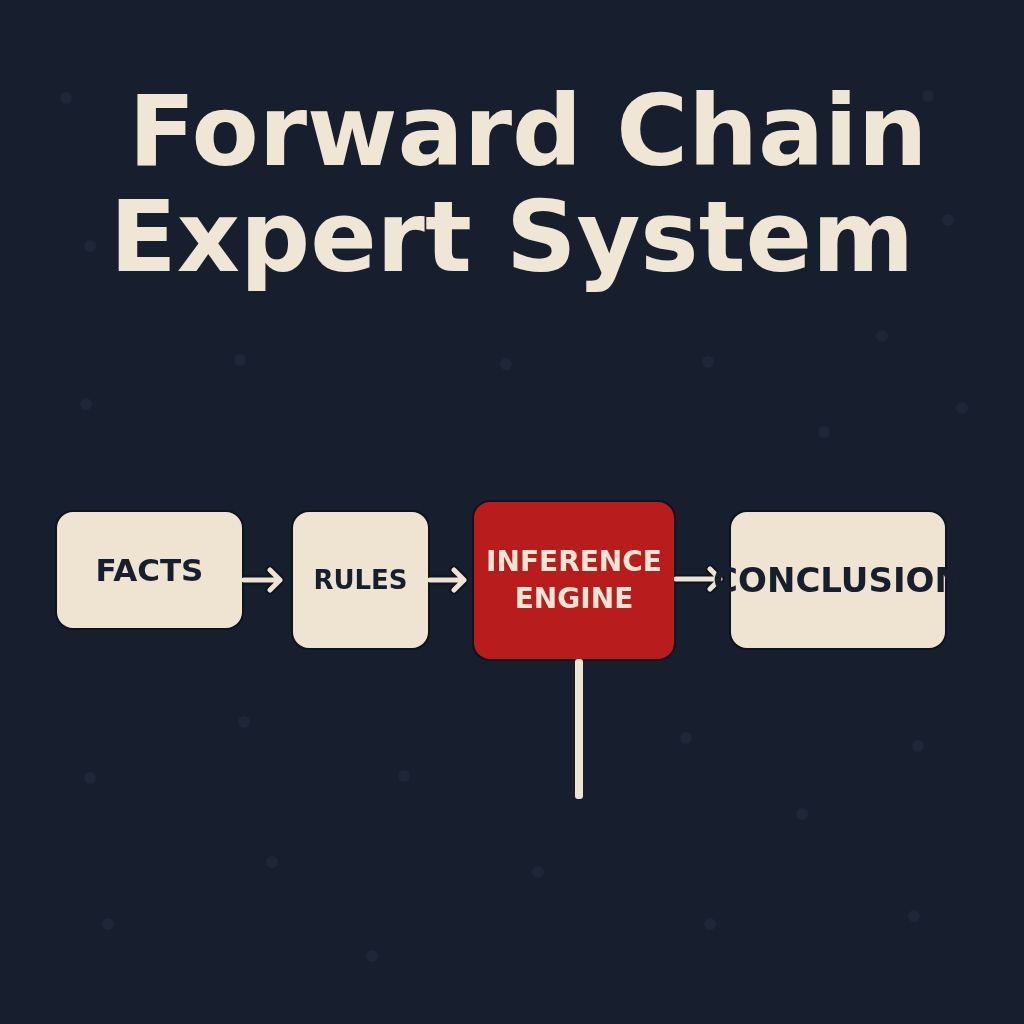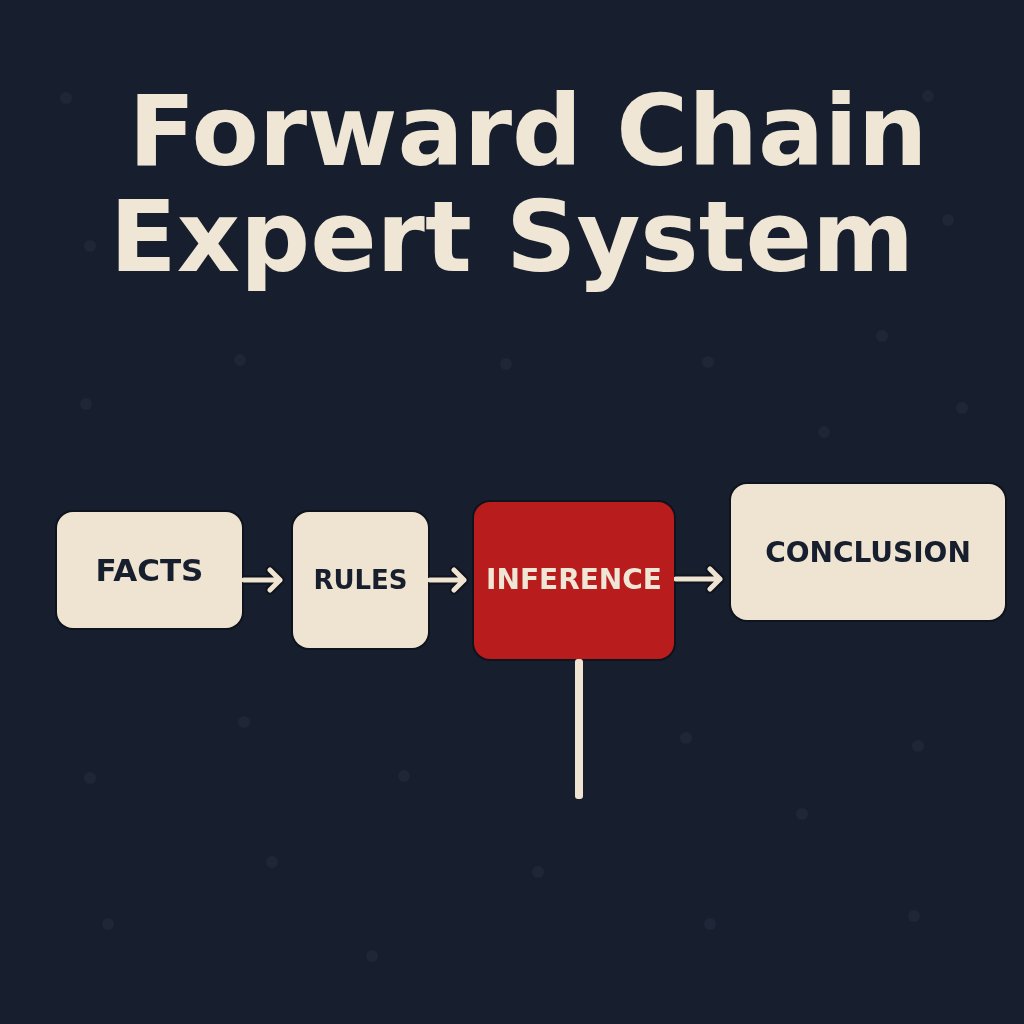--- a/index.html
+++ b/index.html
@@ -21,21 +21,21 @@
     position: absolute; display: flex; align-items: center; justify-content: center;
     text-align: center; border-radius: 16px; box-sizing: border-box;
     font-weight: bold; color: #171e2d; background: #efe4d1;
     box-shadow: 0 0 0 2px #0e131d;
   }
   .box span { display: block; }
   .facts { left: 57px; top: 512px; width: 185px; height: 116px; font-size: 31px; }
   .rules { left: 293px; top: 512px; width: 135px; height: 136px; font-size: 26px; }
   .engine { left: 474px; top: 502px; width: 200px; height: 157px; font-size: 28px;
     background: #b91c1c; color: #efe6d6; flex-direction: column; line-height: 1.3; }
-  .conclusion { left: 731px; top: 484px; width: 274px; height: 136px; font-size: 28px; }
+  .conclusion { left: 731px; top: 512px; width: 214px; height: 136px; font-size: 34px; }
   .arrow { position: absolute; }
   .vline { position: absolute; left: 575px; top: 659px; width: 8px; height: 140px; background: #efe4d1; border-radius: 3px; }
 </style>
 </head>
 <body>
 
 <div class="dot" style="left:60px;top:92px;"></div>
 <div class="dot" style="left:922px;top:90px;"></div>
 <div class="dot" style="left:84px;top:240px;"></div>
 <div class="dot" style="left:942px;top:214px;"></div>
@@ -75,20 +75,21 @@
   <span>RULES</span>
 </div>
 
 <svg class="arrow" style="left:428px;top:564px;" width="42" height="32" viewBox="0 0 42 32">
   <path d="M2 16 H36 M26 6 L36 16 L26 26" stroke="#0e131d" stroke-width="9" fill="none" stroke-linecap="round" stroke-linejoin="round"></path>
   <path d="M2 16 H36 M26 6 L36 16 L26 26" stroke="#efe4d1" stroke-width="5" fill="none" stroke-linecap="round" stroke-linejoin="round"></path>
 </svg>
 
 <div class="box engine">
   <span>INFERENCE</span>
+  <span>ENGINE</span>
 </div>
 
 <svg class="arrow" style="left:674px;top:563px;" width="52" height="32" viewBox="0 0 52 32">
   <path d="M2 16 H46 M36 6 L46 16 L36 26" stroke="#0e131d" stroke-width="9" fill="none" stroke-linecap="round" stroke-linejoin="round"></path>
   <path d="M2 16 H46 M36 6 L46 16 L36 26" stroke="#efe4d1" stroke-width="5" fill="none" stroke-linecap="round" stroke-linejoin="round"></path>
 </svg>
 
 <div class="box conclusion">
   <span>CONCLUSION</span>
 </div>

